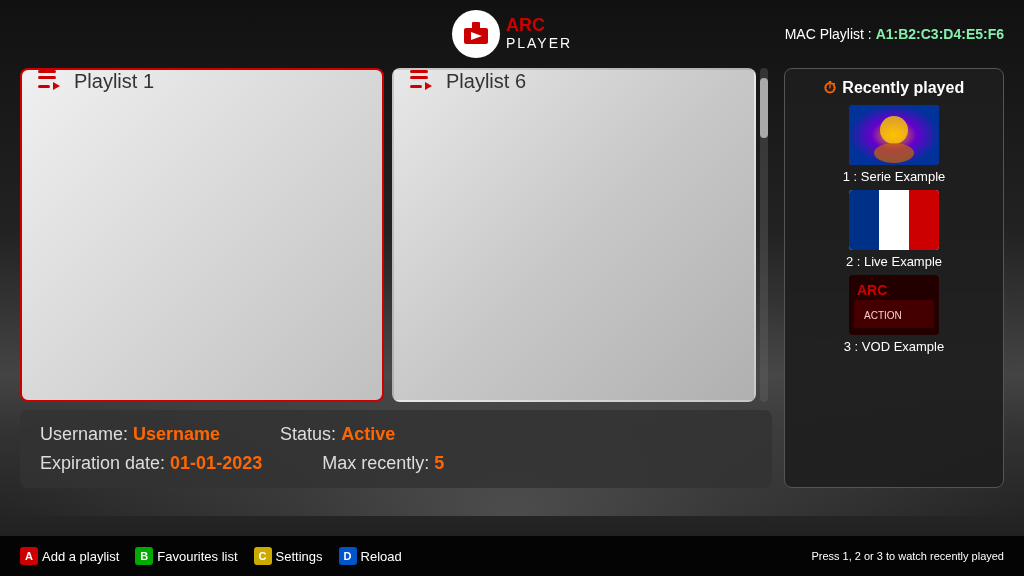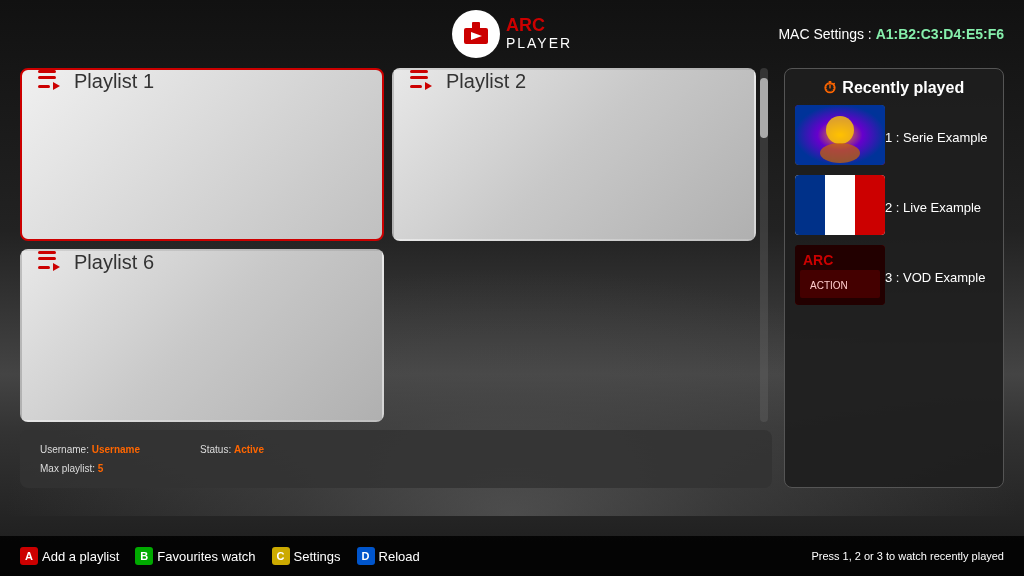--- a/index.html
+++ b/index.html
@@ -116,21 +116,21 @@
       font-weight: 500;
       color: #333;
     }
 
     
     .info-panel {
       background: rgba(50,50,50,0.85);
       border-radius: 8px;
       padding: 14px 20px;
       color: white;
-      font-size: 10px;
+      font-size: 18px;
     }
     .info-row {
       display: flex;
       gap: 60px;
       margin-bottom: 8px;
     }
     .info-row:last-child { margin-bottom: 0; }
     .info-label { color: #ddd; }
     .info-value { color: #ff6600; font-weight: bold; }
 
@@ -155,21 +155,21 @@
       align-items: center;
       gap: 6px;
     }
     .clock-icon {
       color: #ff6600;
       font-size: 16px;
     }
     .recent-item {
       width: 100%;
       display: flex;
-      flex-direction: row;
+      flex-direction: column;
       align-items: center;
       margin-bottom: 6px;
     }
     .recent-thumb {
       width: 90px;
       height: 60px;
       border-radius: 4px;
       margin-bottom: 4px;
       overflow: hidden;
       display: flex;
@@ -306,21 +306,21 @@
           <rect x="12" y="4" width="8" height="8" rx="1" fill="#cc0000"></rect>
           <polygon points="11,14 11,22 22,18" fill="white"></polygon>
         </svg>
       </div>
       <div style="display:flex;flex-direction:column;line-height:1.1;">
         <span style="color:#cc0000;font-weight:bold;font-size:18px;">ARC</span>
         <span style="color:white;font-size:14px;letter-spacing:2px;">PLAYER</span>
       </div>
     </div>
     <div class="mac-address">
-      <span>MAC Settings :</span>
+      <span>MAC Playlist :</span>
       <span class="mac-value">A1:B2:C3:D4:E5:F6</span>
     </div>
   </div>
 
   <div class="main">
 
     <div class="left-panel">
 
       <div style="display:flex;flex:1;gap:0;">
         <div class="playlist-grid" style="flex:1;">
@@ -330,31 +330,20 @@
               <div class="pl-line"></div>
               <div class="pl-line"></div>
               <div class="pl-line-with-arrow">
                 <div class="pl-line-short"></div>
                 <div class="pl-arrow"></div>
               </div>
             </div>
             <span class="playlist-name">Playlist 1</span>
           </div>
 
-          <div class="playlist-item">
-            <div class="pl-icon-wrapper">
-              <div class="pl-line"></div>
-              <div class="pl-line"></div>
-              <div class="pl-line-with-arrow">
-                <div class="pl-line-short"></div>
-                <div class="pl-arrow"></div>
-              </div>
-            </div>
-            <span class="playlist-name">Playlist 2</span>
-          </div>
 
 
 
 
           <div class="playlist-item">
             <div class="pl-icon-wrapper">
               <div class="pl-line"></div>
               <div class="pl-line"></div>
               <div class="pl-line-with-arrow">
                 <div class="pl-line-short"></div>
@@ -379,21 +368,26 @@
             <span class="info-value">Username</span>
           </div>
           <div>
             <span class="info-label">Status:</span>
             <span> </span>
             <span class="info-value">Active</span>
           </div>
         </div>
         <div class="info-row">
           <div>
-            <span class="info-label">Max playlist:</span>
+            <span class="info-label">Expiration date:</span>
+            <span> </span>
+            <span class="info-value">01-01-2023</span>
+          </div>
+          <div>
+            <span class="info-label">Max recently:</span>
             <span> </span>
             <span class="info-value">5</span>
           </div>
         </div>
       </div>
     </div>
 
     <div class="right-panel">
       <div class="recently-title">
         <span class="clock-icon">⏱</span>
@@ -444,21 +438,21 @@
     </div>
   </div>
 
   <div class="footer">
     <div class="footer-btn">
       <div class="btn-badge badge-a">A</div>
       <span>Add a playlist</span>
     </div>
     <div class="footer-btn">
       <div class="btn-badge badge-b">B</div>
-      <span>Favourites watch</span>
+      <span>Favourites list</span>
     </div>
     <div class="footer-btn">
       <div class="btn-badge badge-c">C</div>
       <span>Settings</span>
     </div>
     <div class="footer-btn">
       <div class="btn-badge badge-d">D</div>
       <span>Reload</span>
     </div>
     <div class="footer-hint">Press 1, 2 or 3 to watch recently played</div>

